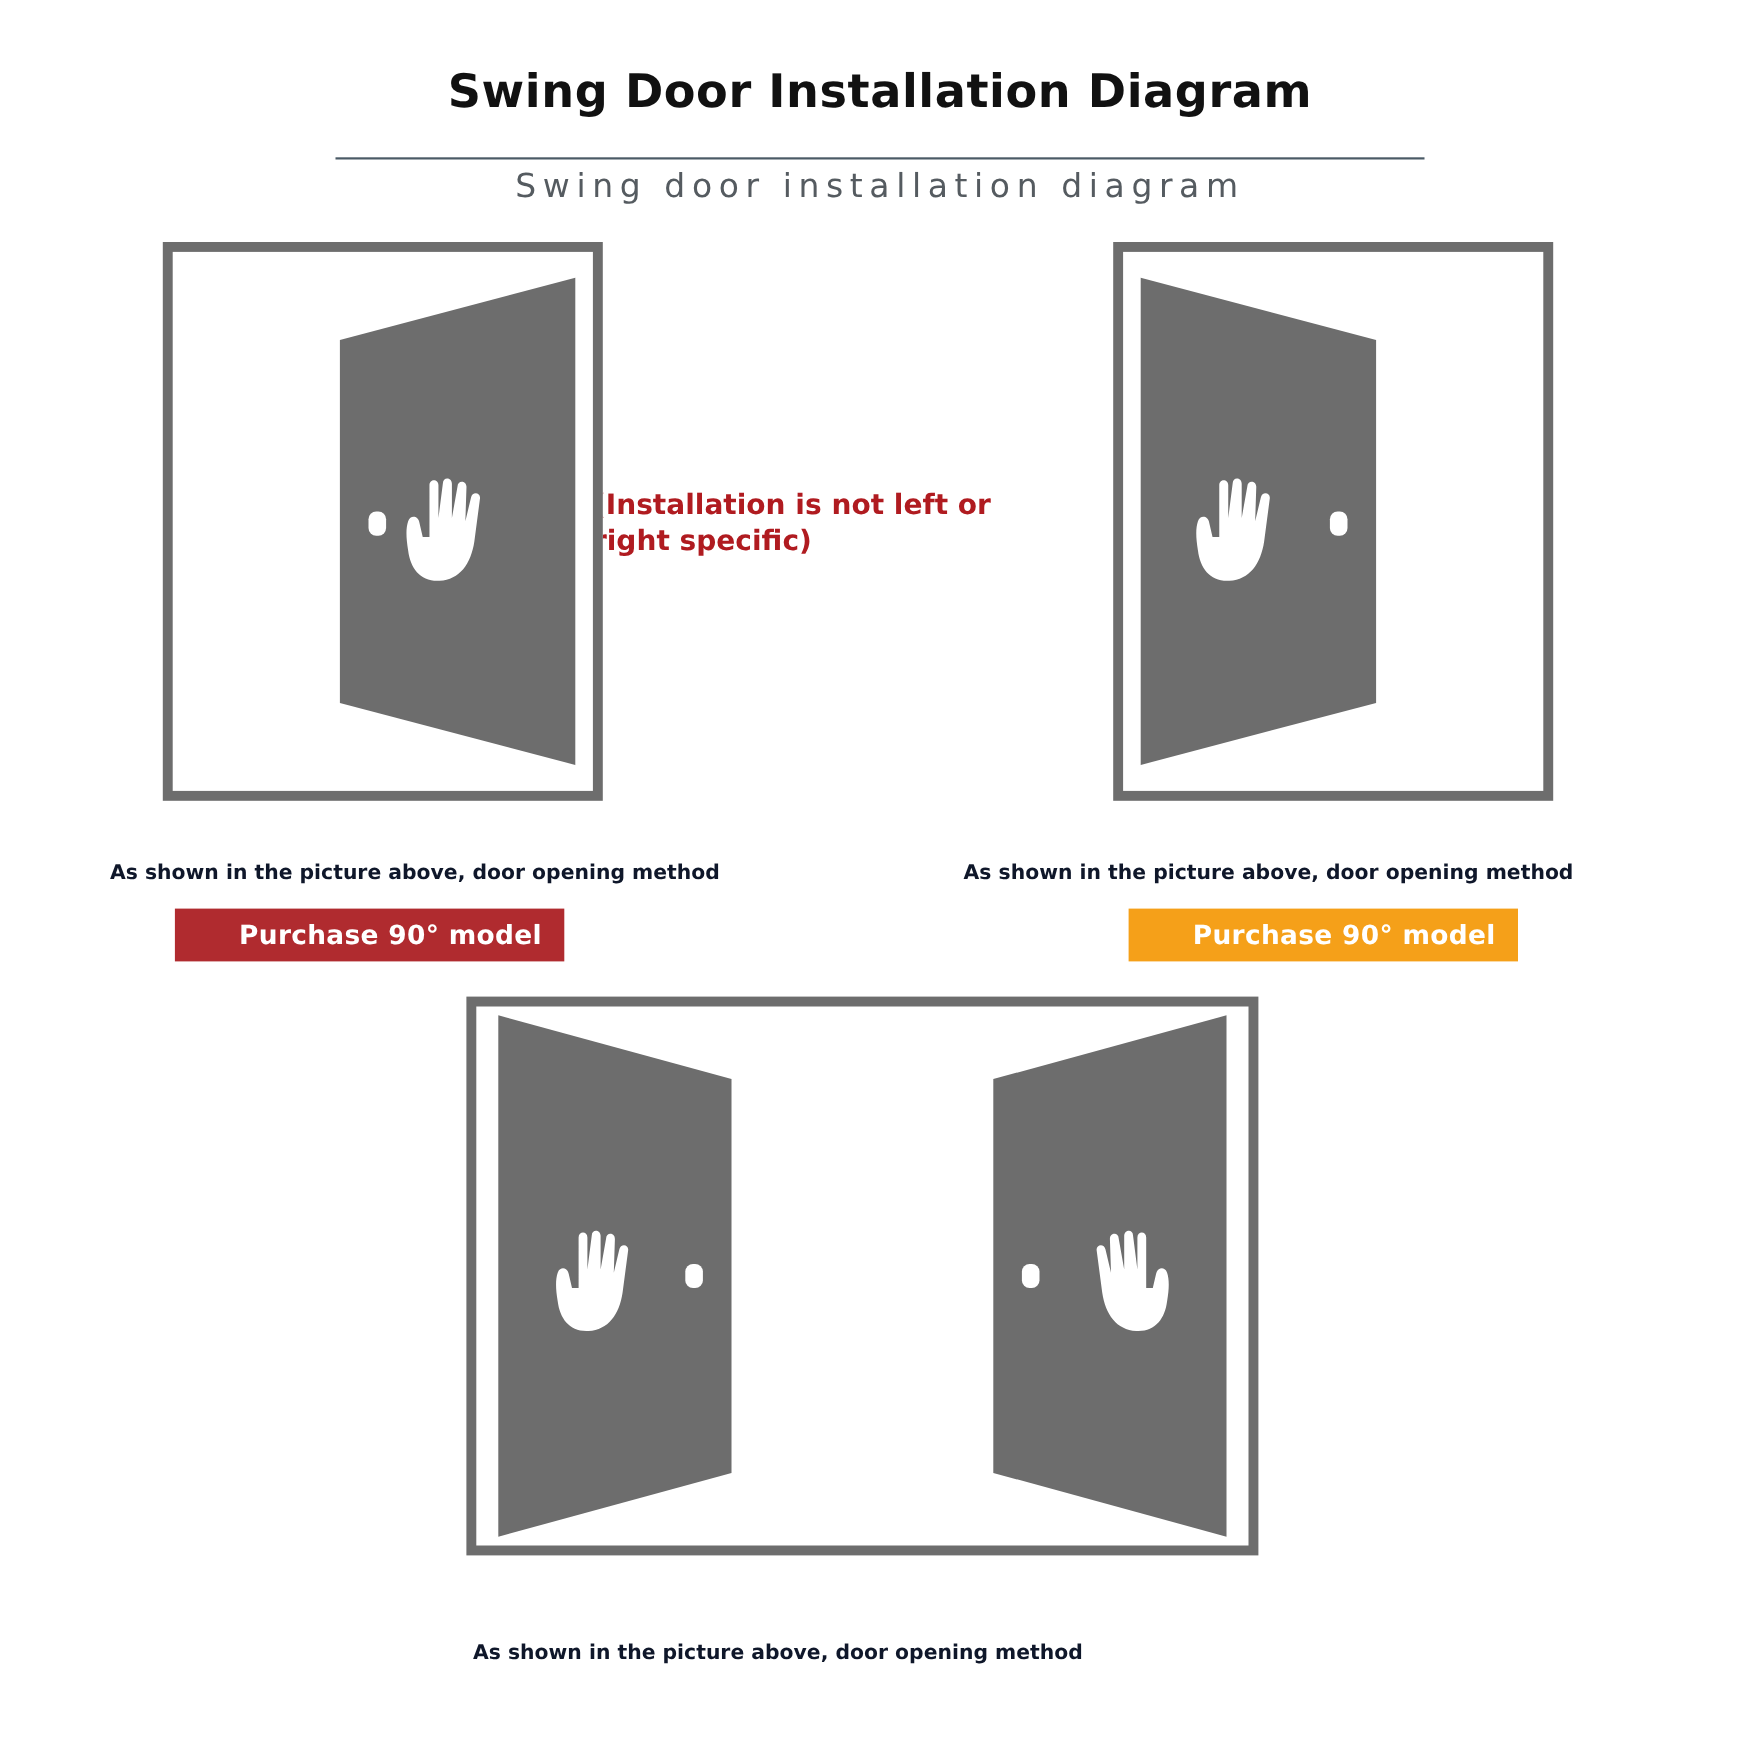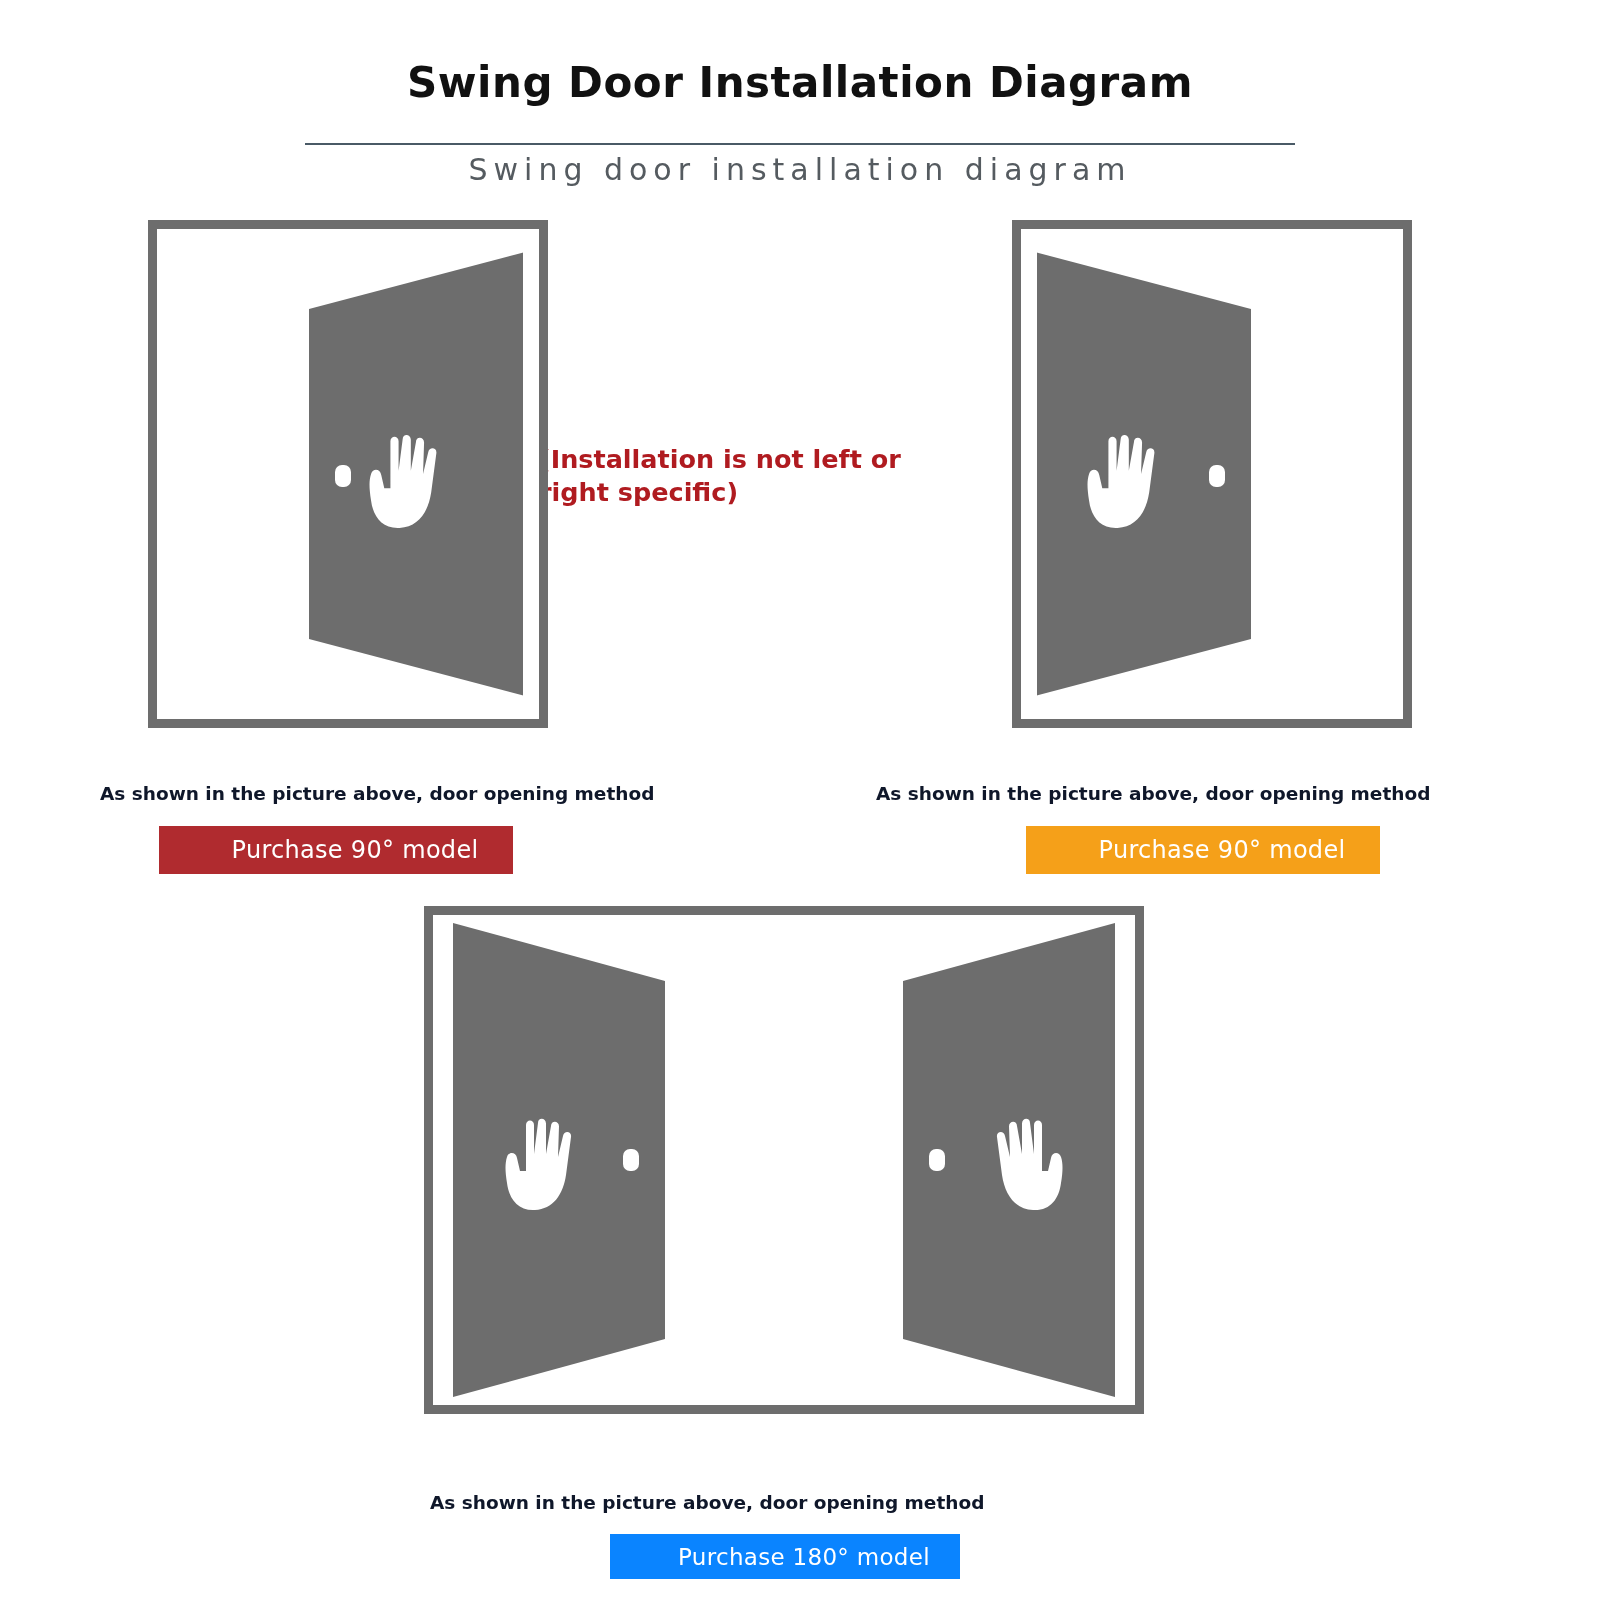--- a/index.html
+++ b/index.html
@@ -77,21 +77,21 @@
   #caption-right  { left: 876px;  top: 783px; }
   #caption-double { left: 430px;  top: 1492px; }
 
   .buy-btn {
     position: absolute;
     display: flex;
     align-items: center;
     justify-content: center;
     color: #ffffff;
     font-size: 24px;
-    font-weight: normal;
+    font-weight: bold;
     letter-spacing: 0.3px;
     border: none;
     cursor: pointer;
     font-family: "DejaVu Sans", sans-serif;
     padding-left: 44px;
   }
   #btn-left   { left: 159px;  top: 826px;  width: 354px; height: 48px; background: #b02b2f; }
   #btn-right  { left: 1026px; top: 826px;  width: 354px; height: 48px; background: #f5a019; }
   #btn-double { left: 610px;  top: 1534px; width: 350px; height: 45px; background: #0a84ff; font-size: 23px; }
 
@@ -165,15 +165,14 @@
       <g transform="translate(72,198) scale(1.0)">
         <path fill="#ffffff" d="M21,12 C21,6 29,6 29,12 L29,41 L33,10 C33,4 41,4.6 41,10.5 L41,41 L46,13 C46,7 54,7.4 54,13.3 L53,44 L58,23 C59,17 67,18 66,24 L61,62 C58,82 48,96 30,97 C13,98 4,86 2,70 C0,58 0,50 2,44 C4,38 11,39 12,45 L15,58 L21,58 Z"></path>
       </g>
       <g transform="translate(630,198) scale(-1,1)">
         <path fill="#ffffff" d="M21,12 C21,6 29,6 29,12 L29,41 L33,10 C33,4 41,4.6 41,10.5 L41,41 L46,13 C46,7 54,7.4 54,13.3 L53,44 L58,23 C59,17 67,18 66,24 L61,62 C58,82 48,96 30,97 C13,98 4,86 2,70 C0,58 0,50 2,44 C4,38 11,39 12,45 L15,58 L21,58 Z"></path>
       </g>
     </svg>
   </div>
 
   <div class="caption" id="caption-double">As shown in the picture above, door opening method</div>
-  <button class="buy-btn" id="btn-double">Purchase 180° model</button>
 
 </div>
 
 </body></html>

